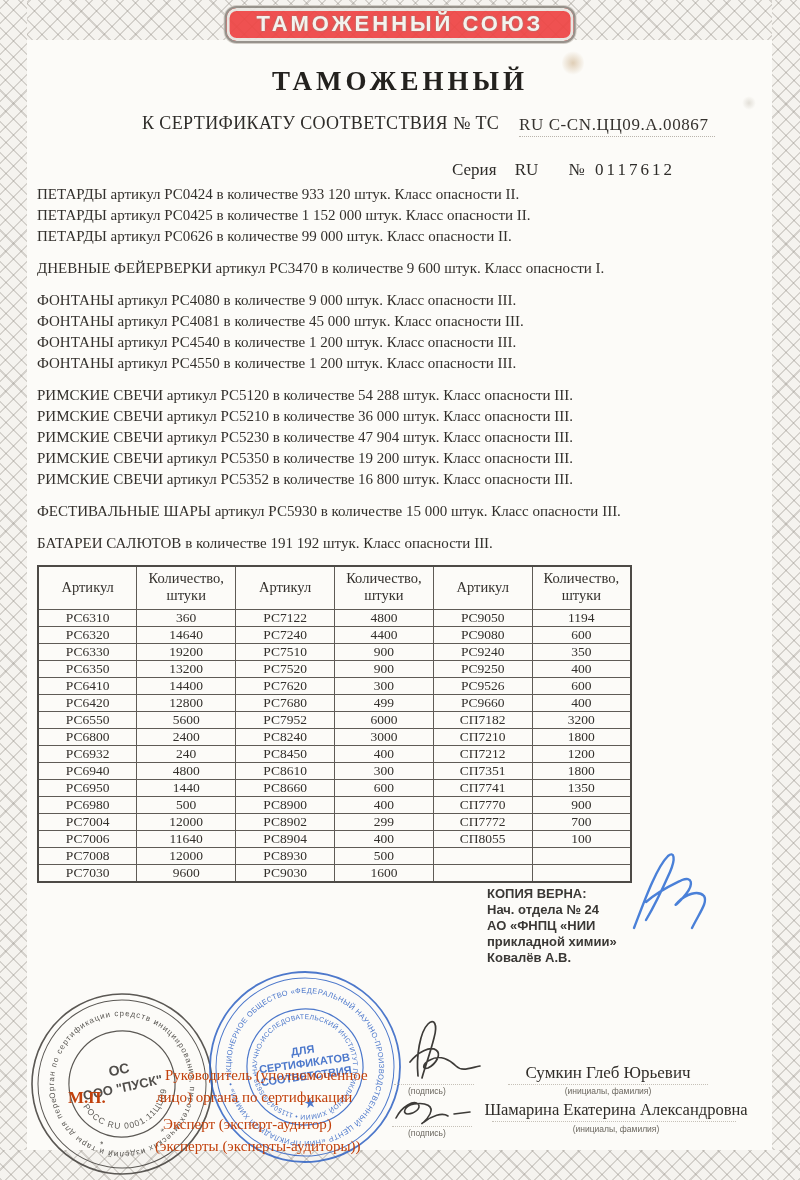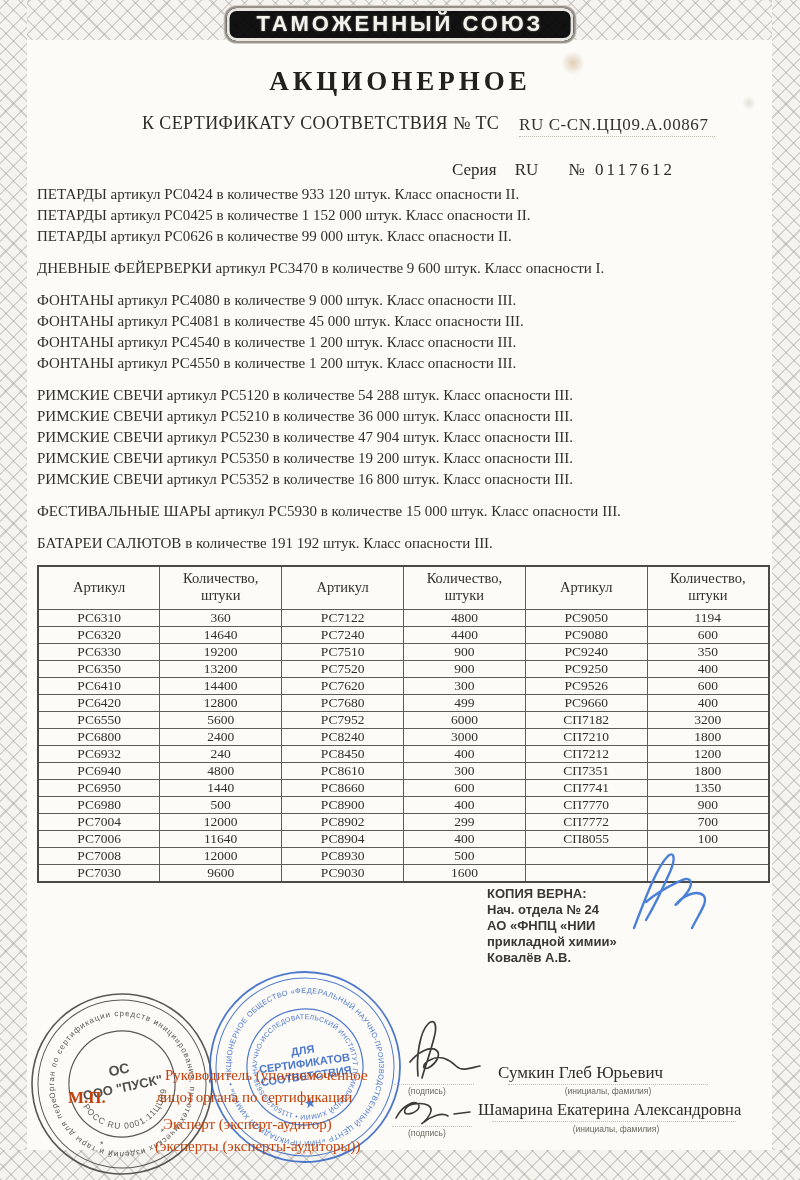--- a/index.html
+++ b/index.html
@@ -19,71 +19,71 @@
   .strip.left{left:0;top:0;width:27px;height:1180px;}
   .strip.right{right:0;top:0;width:28px;height:1180px;}
   .strip.bottom{left:0;bottom:0;width:800px;height:30px;}
 
   .stain{position:absolute;border-radius:50%;pointer-events:none;}
   .stain.a{left:562px;top:50px;width:22px;height:26px;background:radial-gradient(circle,rgba(176,132,74,.38),rgba(176,132,74,0) 70%);}
   .stain.b{left:742px;top:96px;width:14px;height:14px;background:radial-gradient(circle,rgba(150,140,120,.25),rgba(150,140,120,0) 70%);}
 
   .banner{
     position:absolute;left:50%;top:6px;transform:translateX(-50%);
-    padding:3px 30px 4px;background:#000000;
+    padding:3px 30px 4px;background:#ef4444;
     border:2px solid #8f8a83;border-radius:12px;
     box-shadow:inset 0 0 0 3px #e9e6e1, 0 0 0 1px #cfcac3;
     font-family:"Liberation Sans", sans-serif;font-weight:bold;
     font-size:22px;letter-spacing:3px;color:#f5f3ee;
     text-shadow:0 0 2px #857f77;white-space:nowrap;opacity:.92;
   }
   .doc-title{
     position:absolute;left:0;top:66px;width:100%;text-align:center;
     font-size:27px;font-weight:bold;letter-spacing:4px;color:#23211e;
   }
   .cert-line{position:absolute;left:142px;top:113px;font-size:18px;letter-spacing:.4px;white-space:nowrap;text-align:center;}
   .cert-number{position:absolute;left:519px;top:115px;font-size:17px;letter-spacing:.6px;border-bottom:1px dotted #b9b4ac;padding:0 6px 1px 0;white-space:nowrap;color:#35322e;}
   .series-line{position:absolute;left:452px;top:160px;font-size:17px;white-space:nowrap;}
   .series-line .num{letter-spacing:3px;margin-left:26px;}
   .series-line .ru{margin-left:14px;}
 
   .content-col{position:absolute;left:37px;top:184px;width:734px;}
   .pgroup{margin-bottom:11px;}
   .pline{font-size:15px;line-height:21px;white-space:nowrap;color:#33302c;}
 
-  table.qty{border-collapse:collapse;table-layout:fixed;width:733px;margin-top:7px;
+  table.qty{border-collapse:collapse;table-layout:fixed;width:595px;margin-top:7px;
     border:2px solid #4d4a46;}
   table.qty th, table.qty td{border:1px solid #5f5b56;text-align:center;font-family:"Liberation Serif",serif;color:#33302c;}
   table.qty th{font-weight:normal;font-size:14.5px;line-height:1.2;padding:3px 0 4px;white-space:pre-line;}
   table.qty td{font-size:13.5px;height:16px;line-height:16px;padding:0 3px;overflow:hidden;}
 
   .copy-block{position:absolute;left:487px;top:886px;font-family:"Liberation Sans",sans-serif;
     font-weight:bold;font-size:13px;line-height:16px;color:#3a3835;}
 
   .role-line{position:absolute;font-size:15px;white-space:nowrap;color:#c2410c;}
   .small-cap{position:absolute;font-family:"Liberation Sans",sans-serif;font-size:8.5px;color:#6b675f;white-space:nowrap;}
-  .name-line{position:absolute;font-size:17px;text-align:left;white-space:nowrap;color:#2f2c28;}
+  .name-line{position:absolute;font-size:17px;text-align:center;white-space:nowrap;color:#2f2c28;}
   .hairline{position:absolute;border-top:1px dotted #c6c1b8;height:0;}
 
   svg text{font-family:"Liberation Sans",sans-serif;}
   .sig-svg{position:absolute;}
 </style>
 </head>
 <body>
 
 <div class="strip top"></div>
 <div class="strip left"></div>
 <div class="strip right"></div>
 <div class="strip bottom"></div>
 <div class="stain a"></div>
 <div class="stain b"></div>
 
 <div class="banner">ТАМОЖЕННЫЙ СОЮЗ</div>
 
-<div class="doc-title">АКЦИОНЕРНОЕ</div>
+<div class="doc-title">ТАМОЖЕННЫЙ</div>
 <div class="cert-line">К СЕРТИФИКАТУ СООТВЕТСТВИЯ  № ТС</div>
 <div class="cert-number">RU C-CN.ЦЦ09.А.00867</div>
 <div class="series-line">
   <span>Серия</span>
   <span class="ru">RU</span>
   <span class="num">№ 0117612</span>
 </div>
 
 <div class="content-col">
   <div>

